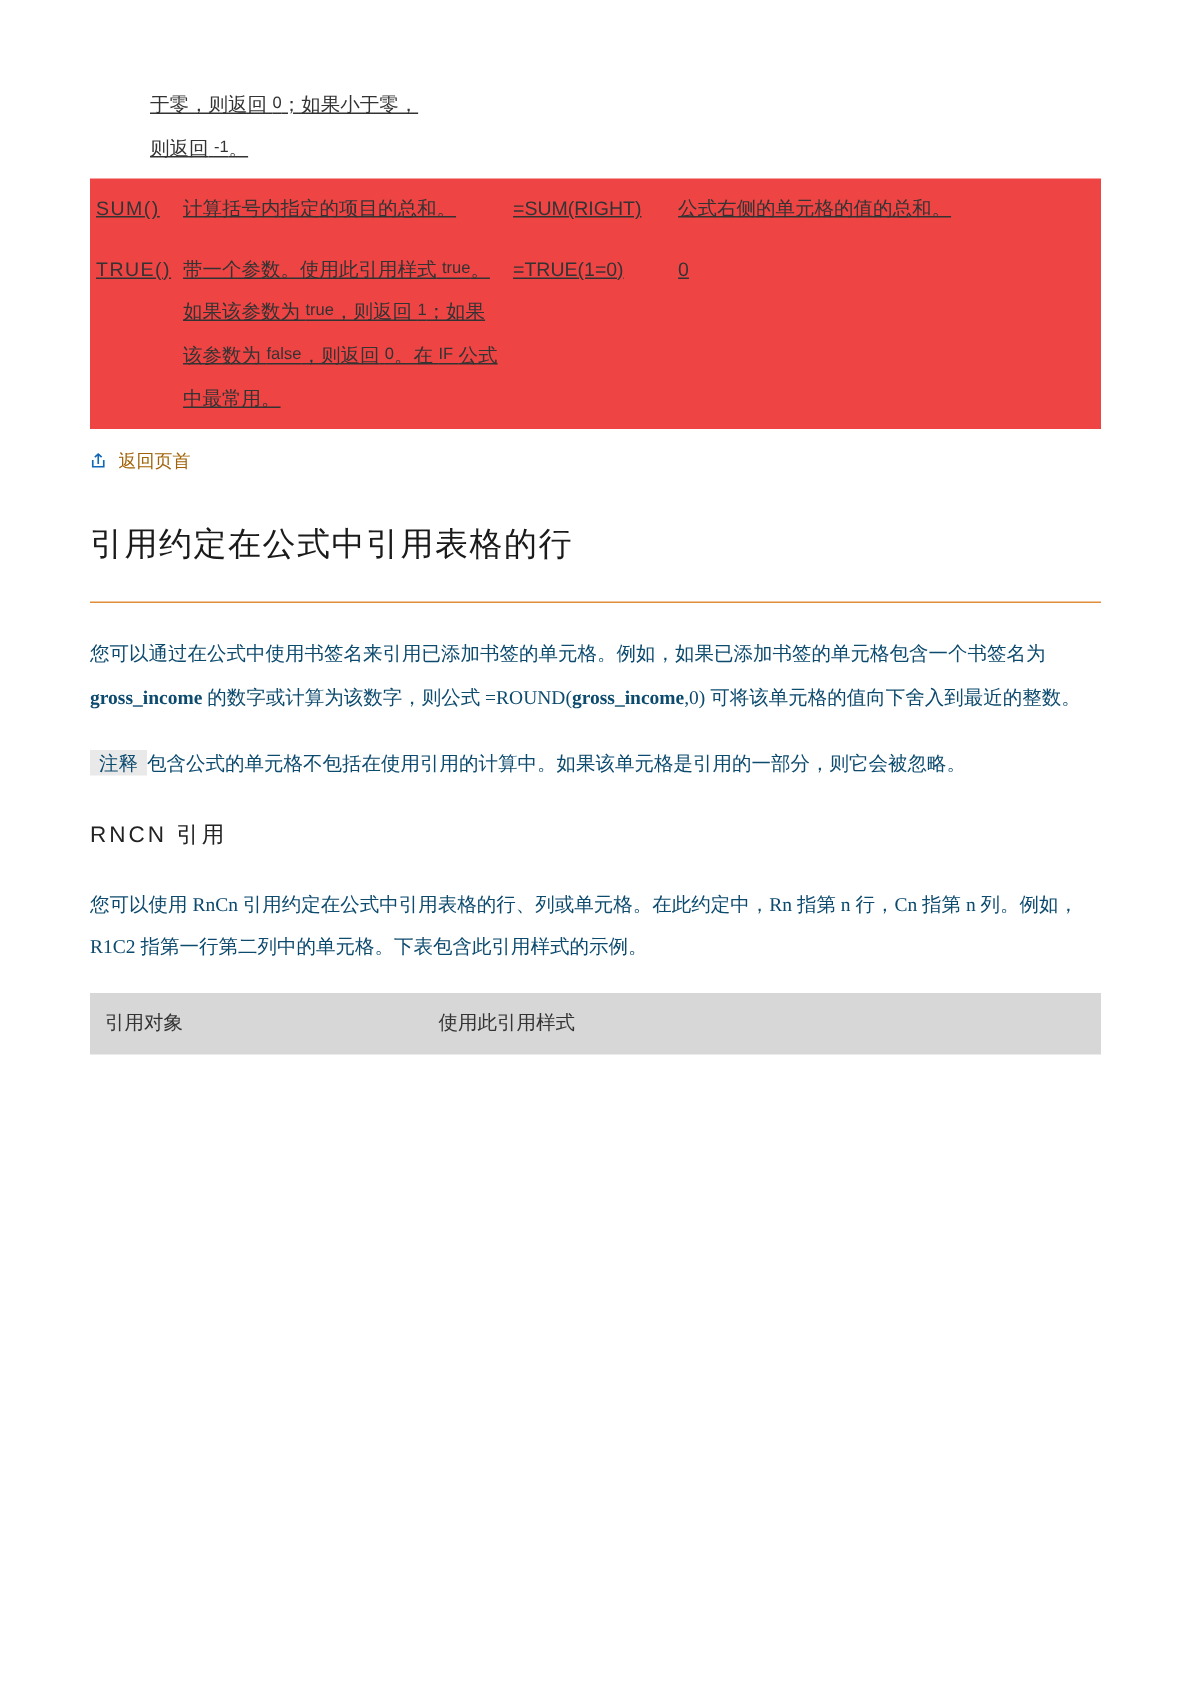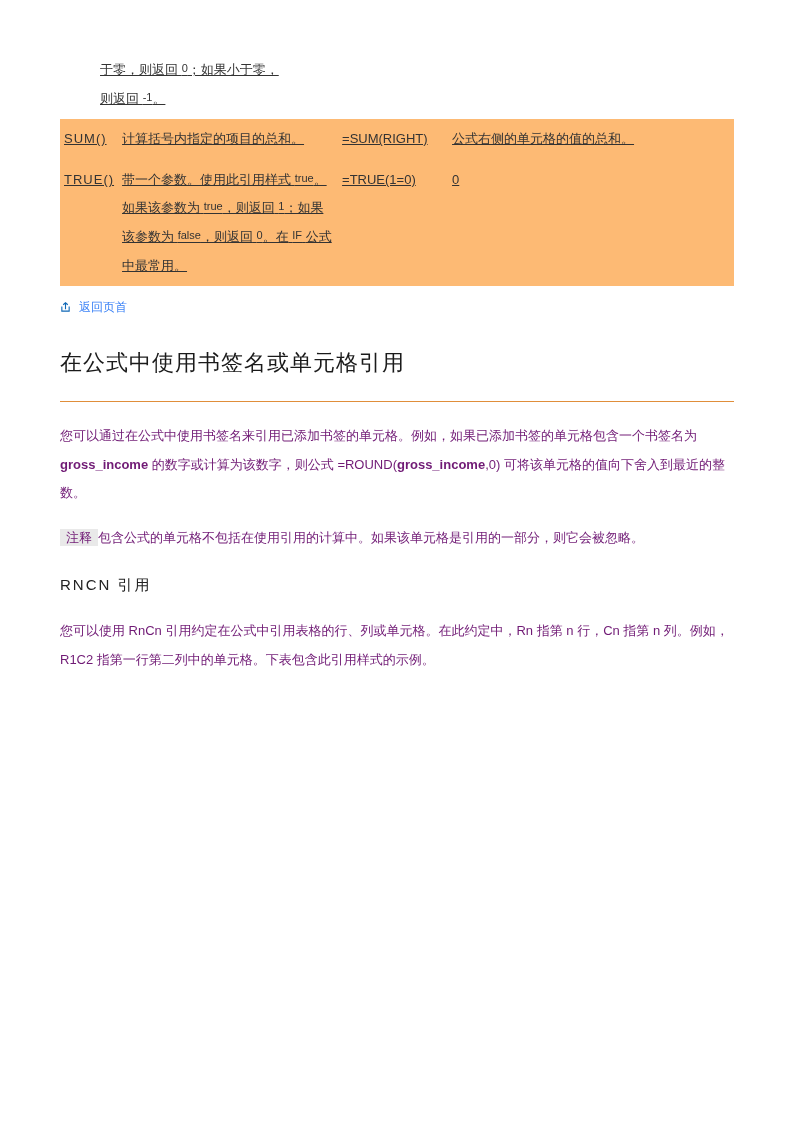--- a/index.html
+++ b/index.html
@@ -9,53 +9,53 @@
     width: 794px;
     color: #333;
     font-size: 13px;
     line-height: 2.2;
   }
   .page {
     padding: 50px 60px 40px 60px;
   }
   table.formula-table { width: 100%; border-collapse: collapse; text-decoration: underline; }
   table.formula-table td { vertical-align: top; padding: 6px 4px; }
-  .row-sum, .row-true { background: #fdba74; }
+  .row-sum, .row-true { background: #ef4444; }
   .row-sum td, .row-true td { padding-top: 14px; padding-bottom: 14px; }
   .col0 { width: 40px; letter-spacing: 1px; }
   .col1 { width: 220px; }
   .col2 { width: 110px; }
   .col3 { }
   .code { font-family: "Segoe UI", sans-serif; }
   .prev-row td { padding-left: 0; padding-top: 8px; }
   .prev-cell { padding-left: 40px !important; }
   .sub { font-size: 11px; vertical-align: 2px; }
   .back-link {
-    color: #3b82f6;
+    color: #a16207;
     margin-top: 8px;
     font-size: 12px;
     display: flex;
     align-items: center;
     gap: 8px;
   }
   .back-link svg { width: 11px; height: 11px; stroke: #1068b6; fill: none; stroke-width: 1.2; }
   h2.section {
     font-size: 22px;
     color: #1a1a1a;
     font-weight: 400;
     margin-top: 18px;
     margin-bottom: 4px;
     letter-spacing: 1px;
   }
   .hr-orange {
     border: none;
     border-top: 1px solid #e08e3a;
     margin: 14px 0 20px 0;
   }
-  p.body { margin-bottom: 16px; line-height: 2.2; color: #701a75; }
+  p.body { margin-bottom: 16px; line-height: 2.2; color: #0c4a6e; font-family: Liberation Serif, serif; }
   .bold { font-weight: 700; }
   .note-label {
     background: #e9e9e9;
     padding: 1px 6px;
   }
   h3.sub-section {
     font-size: 15px;
     letter-spacing: 2px;
     font-weight: 400;
     margin: 12px 0 16px 0;
@@ -119,34 +119,38 @@
   </tbody>
     </table>
 
   <div class="back-link">
     <svg viewBox="0 0 12 12">
         <path d="M6 8V1M3.5 3L6 0.8 8.5 3M2 5v5h8V5"></path>
       </svg>
     <span>返回页首</span>
   </div>
 
-  <h2 class="section">在公式中使用书签名或单元格引用</h2>
+  <h2 class="section">引用约定在公式中引用表格的行</h2>
   <hr class="hr-orange">
 
   <p class="body">
     <span>您可以通过在公式中使用书签名来引用已添加书签的单元格。例如，如果已添加书签的单元格包含一个书签名为 </span><span class="bold">gross_income</span><span> 的数字或计算为该数字，则公式 =ROUND(</span><span class="bold">gross_income</span><span>,0) 可将该单元格的值向下舍入到最近的整数。</span>
   </p>
 
 
   <p class="body">
     <span class="note-label">注释</span><span>包含公式的单元格不包括在使用引用的计算中。如果该单元格是引用的一部分，则它会被忽略。</span>
   </p>
 
   <h3 class="sub-section">RNCN 引用</h3>
 
   <p class="body">您可以使用 RnCn 引用约定在公式中引用表格的行、列或单元格。在此约定中，Rn 指第 n 行，Cn 指第 n 列。例如，R1C2 指第一行第二列中的单元格。下表包含此引用样式的示例。</p>
 
   <table class="ref-table">
     <tbody>
+        <tr>
+      <th class="ref-col0">引用对象</th>
+      <th>使用此引用样式</th>
+    </tr>
   </tbody>
     </table>
 
 </div>
 
 </body></html>

